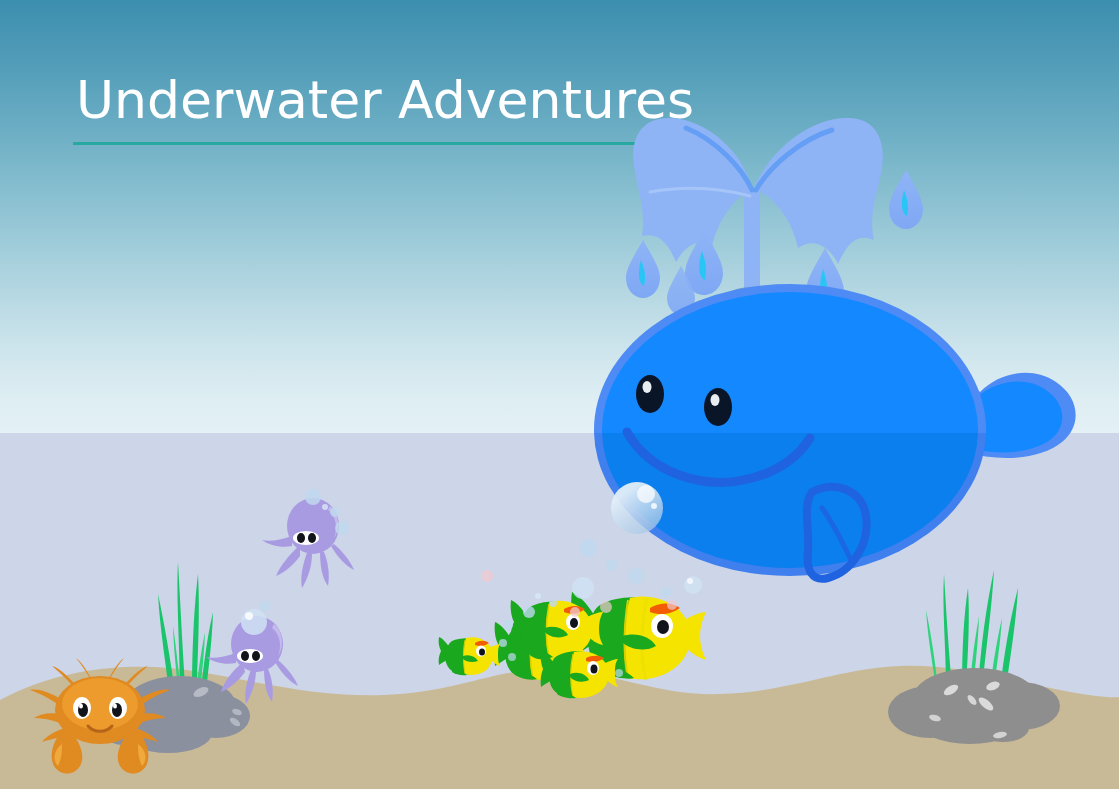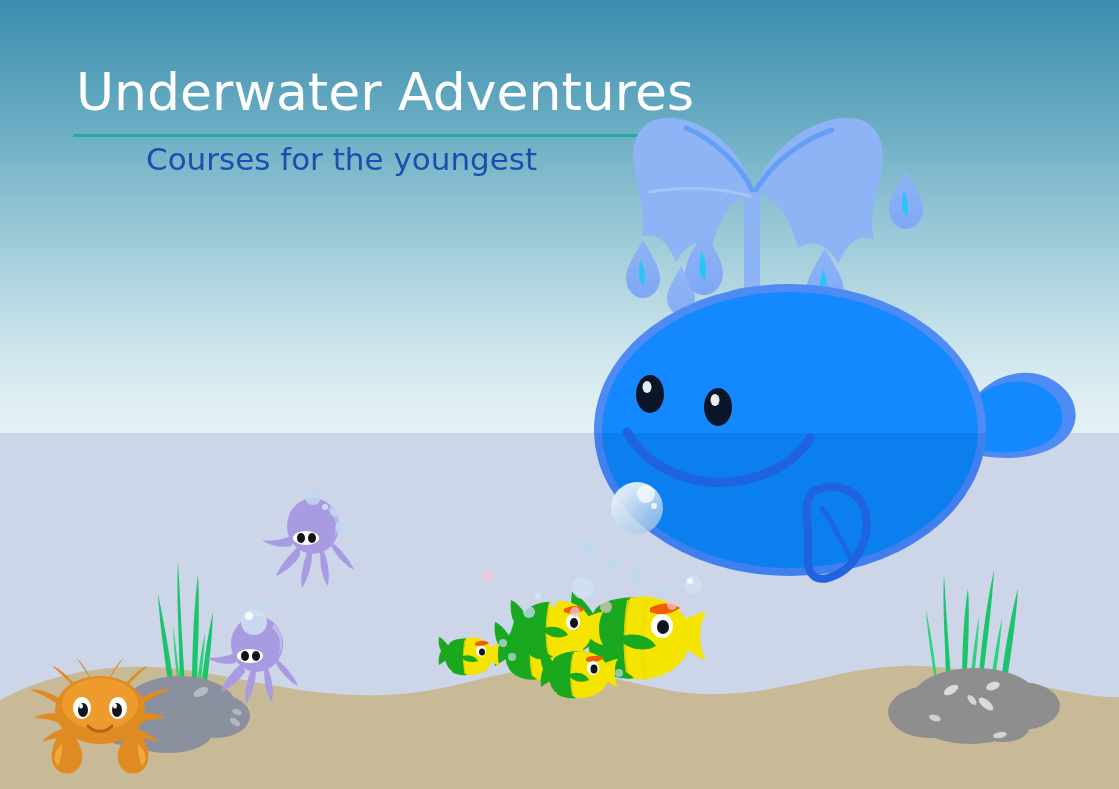--- a/index.html
+++ b/index.html
@@ -37,21 +37,21 @@
   .water {
     position: absolute;
     left: 0; top: 433px;
     width: 1119px;
     height: 356px;
     background: #CDD5E8;
   }
   
   .title-block {
     position: absolute;
-    left: 0; top: 8px;
+    left: 0; top: 16px;
     width: 700px;
     height: 200px;
     pointer-events: none;
   }
   .main-title {
     position: absolute;
     left: 76px;
     top: 58px;
     font-size: 52px;
     line-height: 1.0;
@@ -98,21 +98,20 @@
   <svg class="scene-svg" viewBox="0 0 1119 789">
     <path d="M0,700 C60,668 130,660 200,672 C270,684 330,700 400,694
              C470,688 500,666 560,670 C620,674 660,696 720,694
              C790,692 840,668 900,666 C960,664 1020,682 1060,690
              C1090,696 1110,698 1119,697 L1119,789 L0,789 Z" fill="#C9BA97"></path>
   </svg>
 
   <div class="title-block">
     <div class="main-title">Underwater Adventures</div>
     <div class="title-rule"></div>
-    <div class="subtitle">Courses for the youngest</div>
   </div>
 
   <svg class="scene-svg" viewBox="0 0 1119 789">
     <defs>
       <clipPath id="clipAbove">
         <rect x="0" y="0" width="1119" height="433"></rect>
       </clipPath>
       <clipPath id="clipBelow">
         <rect x="0" y="433" width="1119" height="356"></rect>
       </clipPath>

